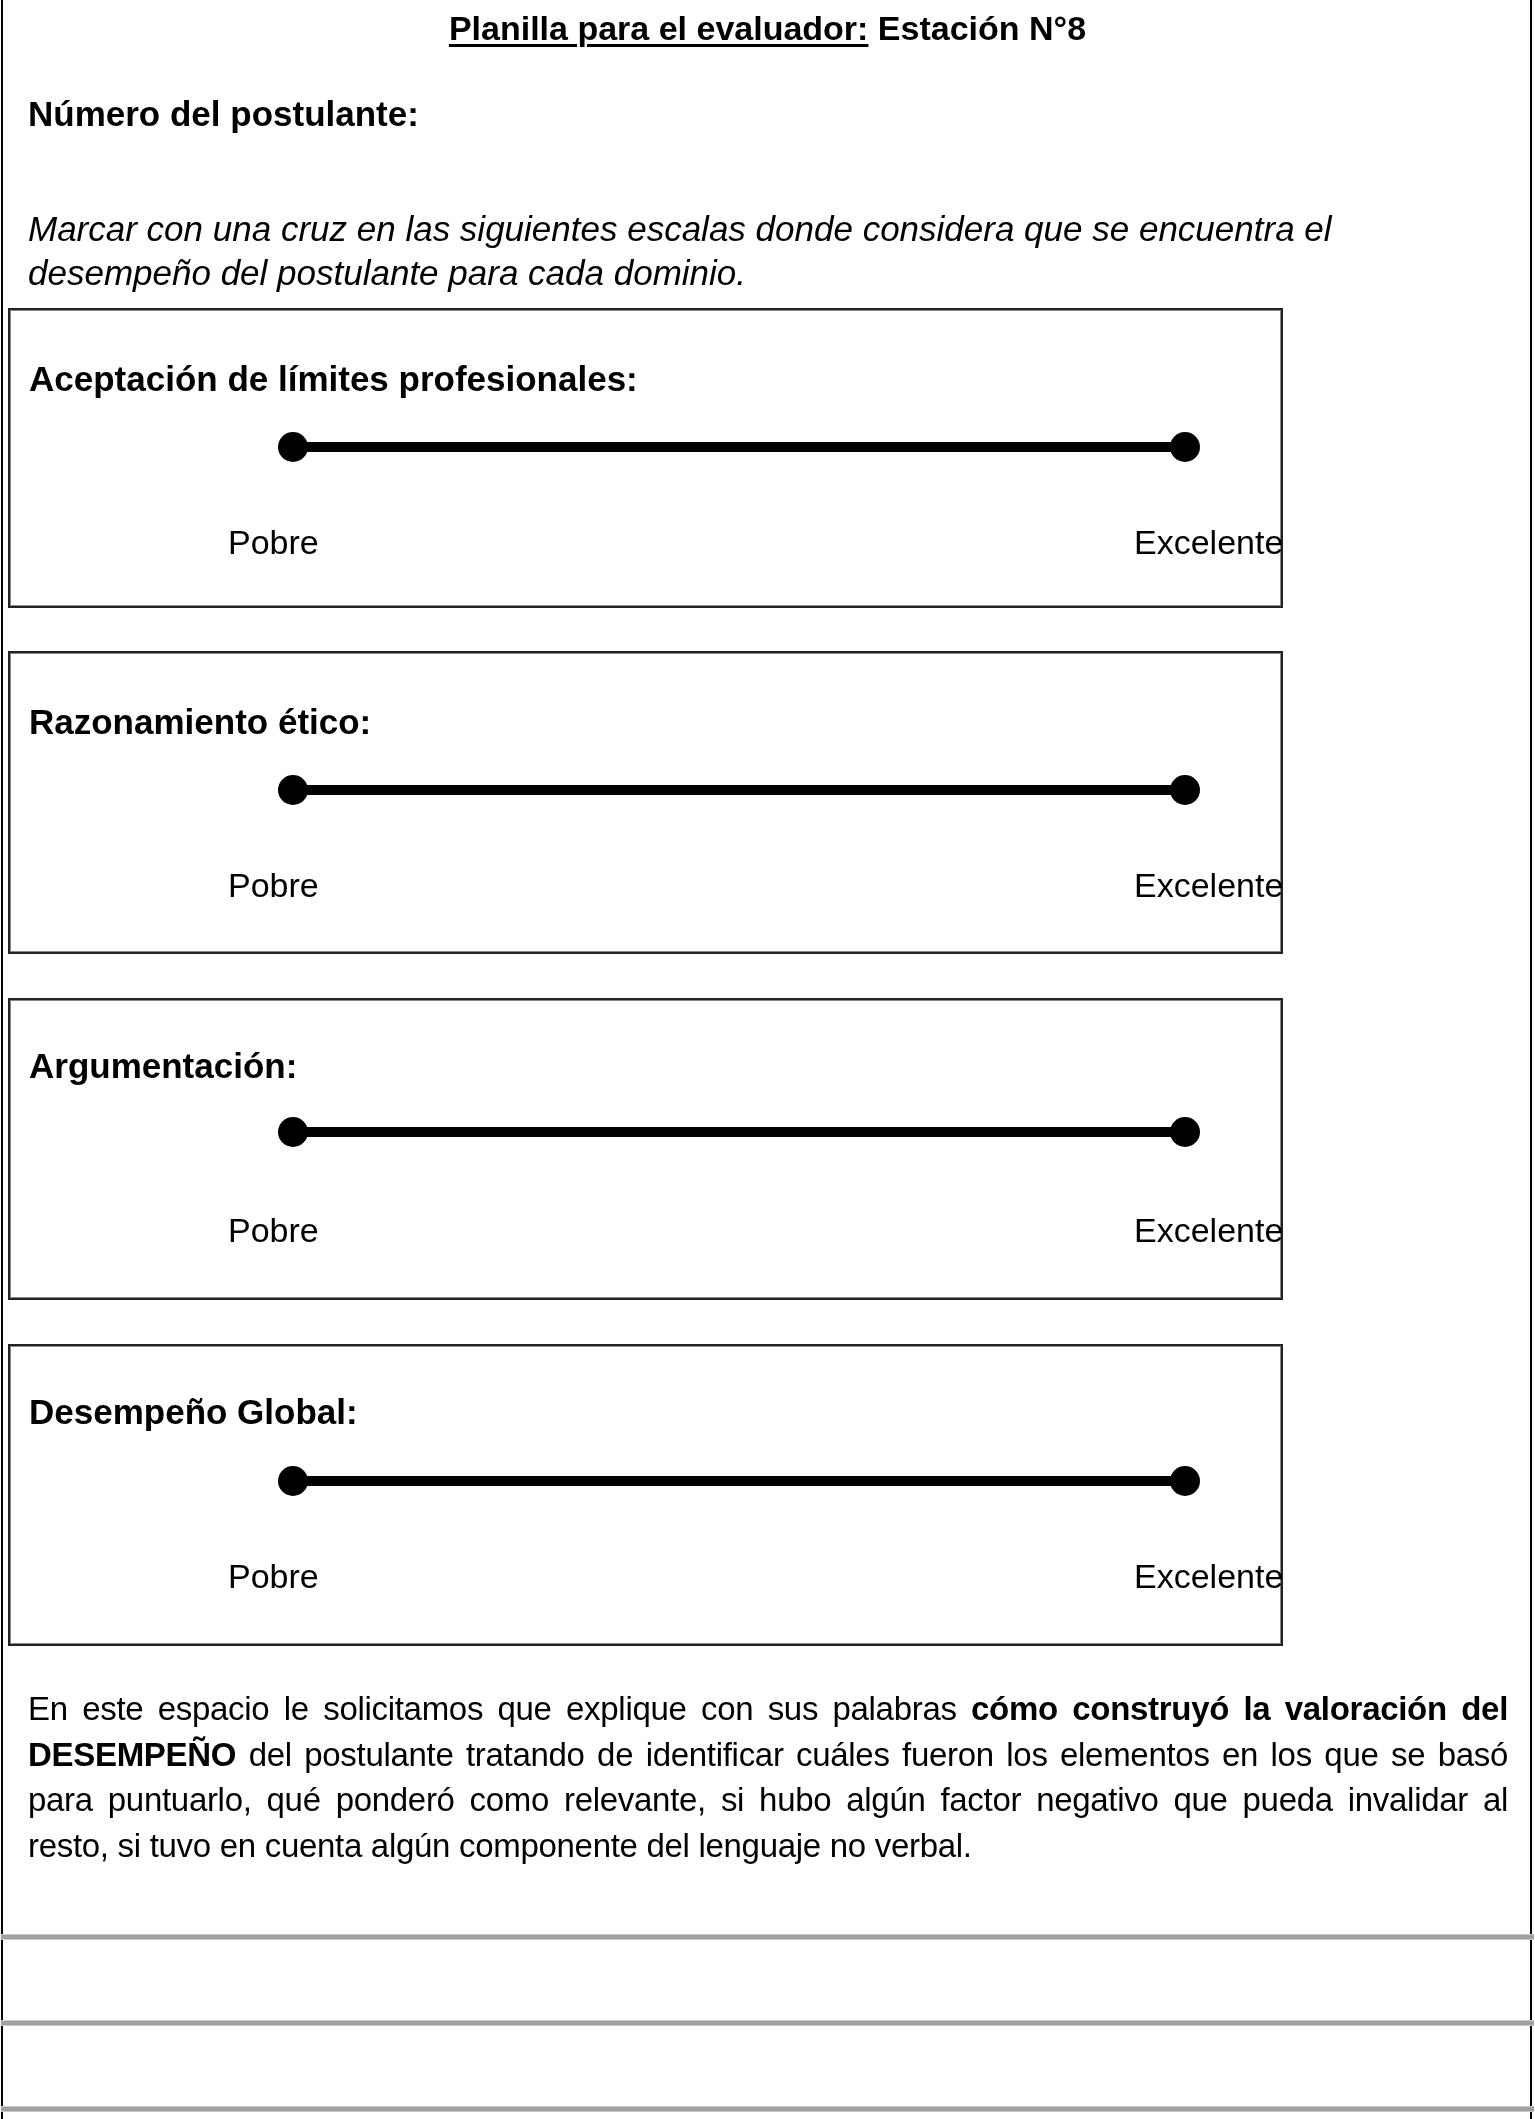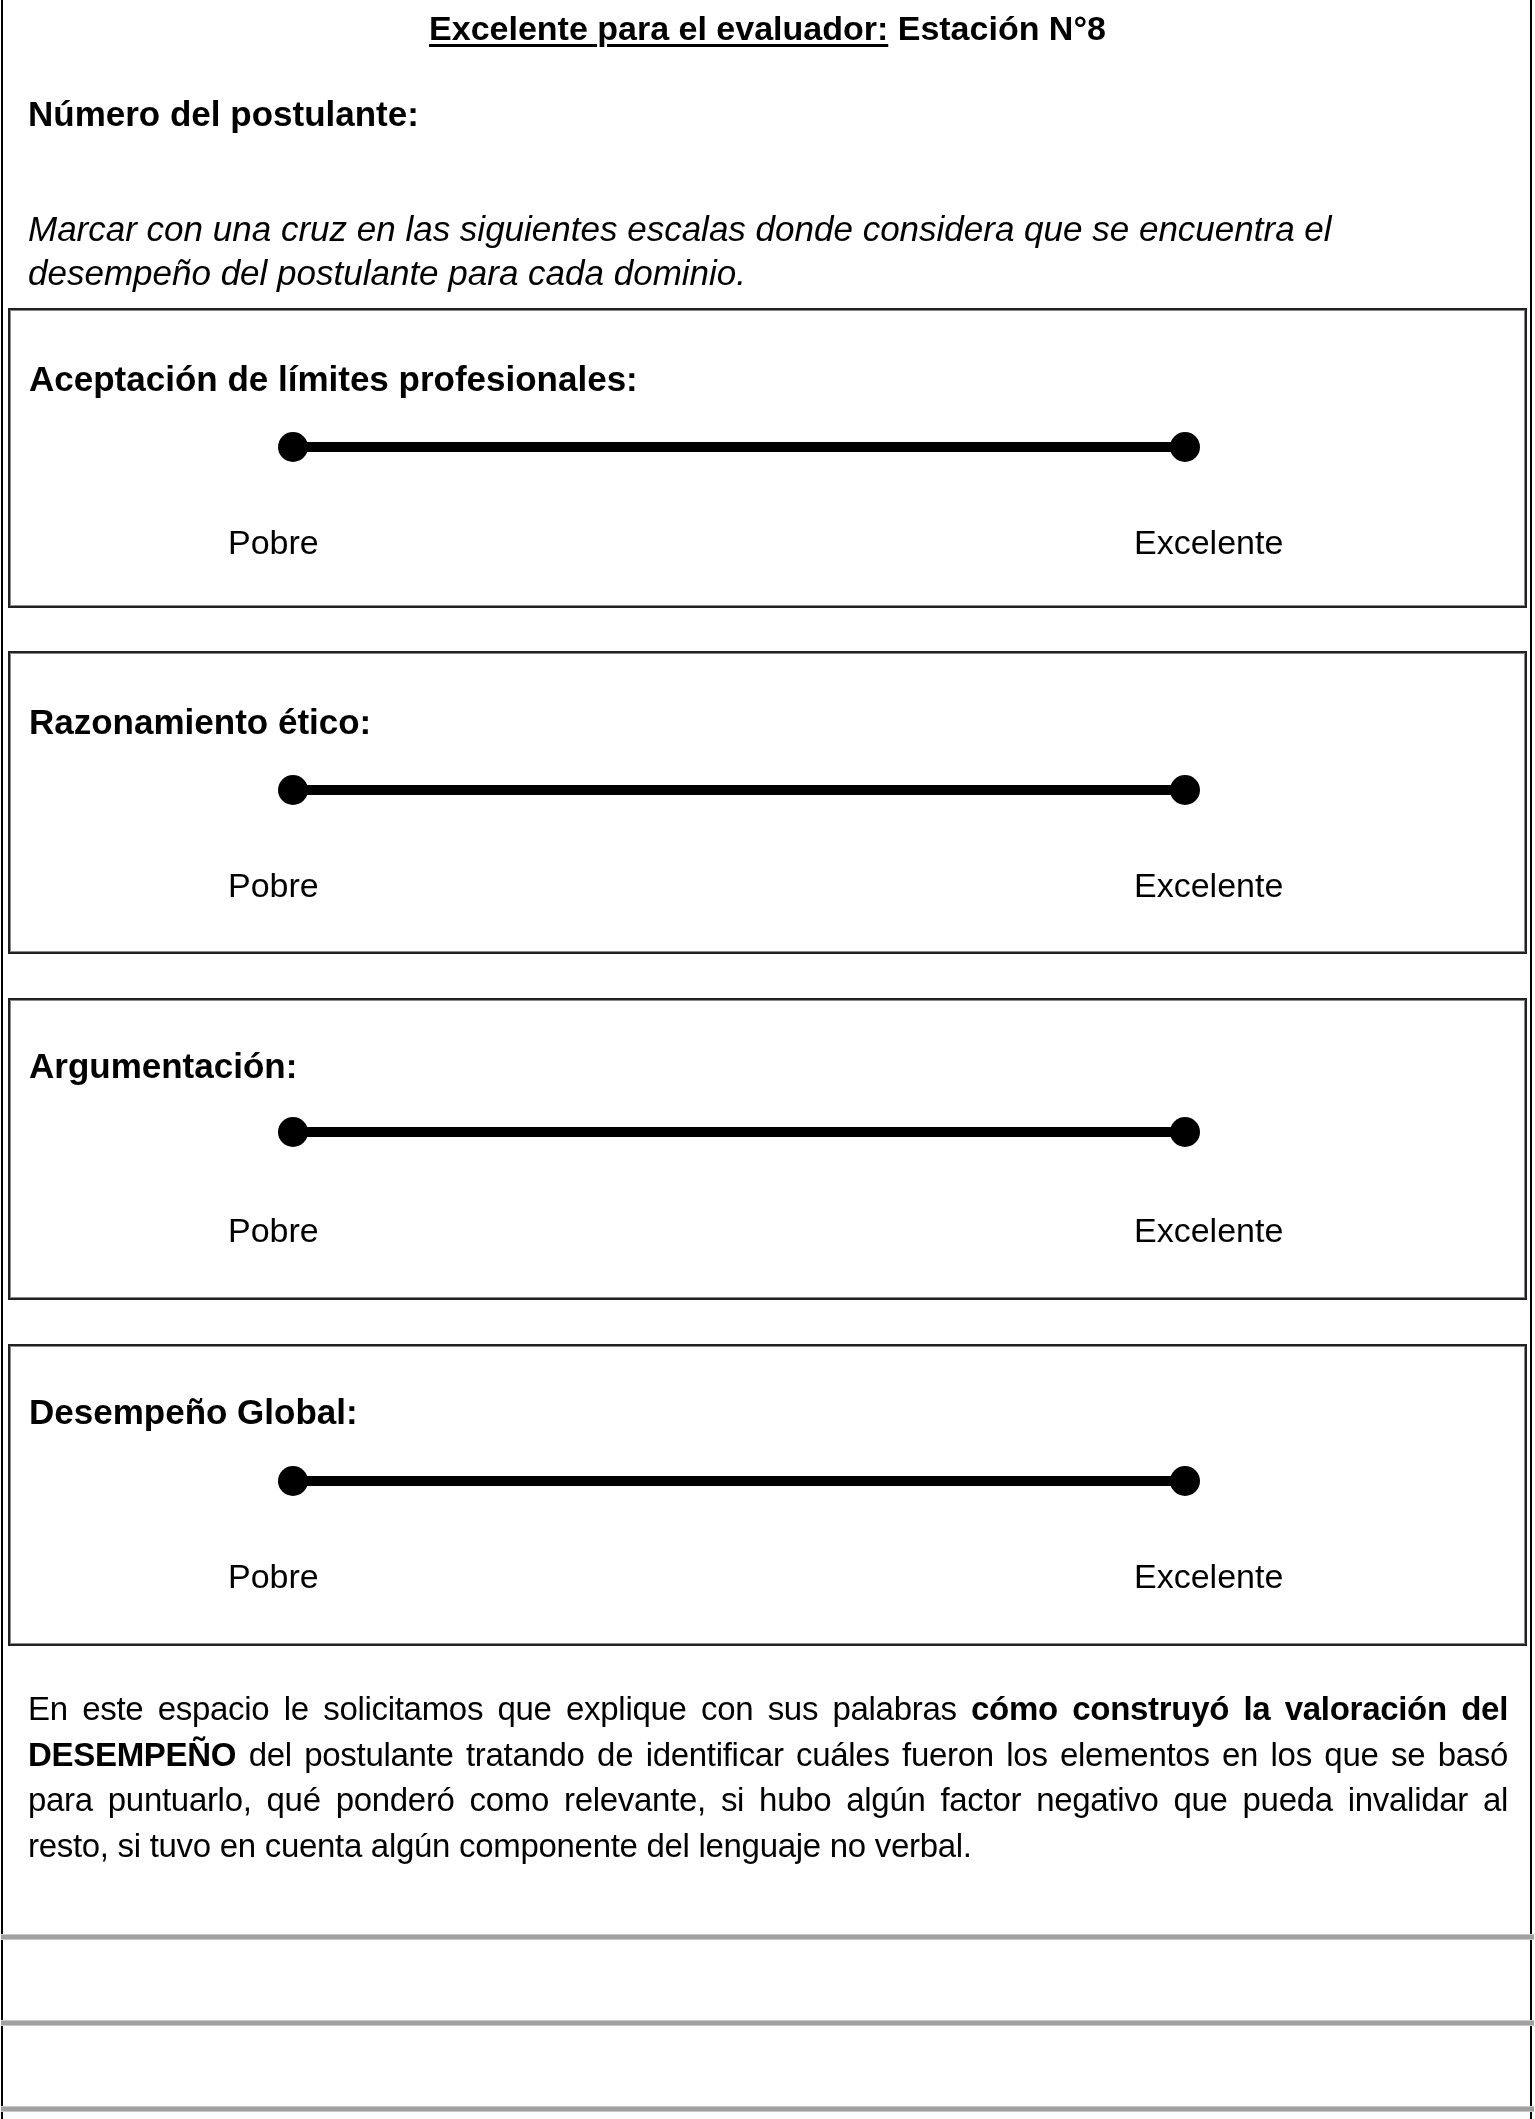--- a/index.html
+++ b/index.html
@@ -2,42 +2,42 @@
 <html><head>
   <meta charset="utf-8">
   <style>
     html, body { margin: 0; padding: 0; background: #ffffff; }
     body { width: 1535px; height: 2119px; position: relative; overflow: hidden; font-family: "Liberation Sans", sans-serif; color: #000; }
     .frame { position: absolute; left: 1px; top: 0; width: 1531px; height: 2119px; border-left: 2px solid #000; border-right: 2px solid #000; box-sizing: border-box; }
     .title { position: absolute; top: 6px; left: 0; width: 1535px; text-align: center; font-weight: bold; font-size: 34px; line-height: 44px; }
     .title .u { text-decoration: underline; text-decoration-thickness: 3px; text-underline-offset: 4px; }
     .applicant { position: absolute; left: 28px; top: 92px; font-weight: bold; font-size: 35px; line-height: 44px; }
     .instructions { position: absolute; left: 28px; top: 178px; width: 1480px; font-style: italic; font-size: 35px; line-height: 44px; margin-top: 29px; }
-    .box { position: absolute; left: 8px; width: 1519px; border: 2px solid #222; box-shadow: inset 0 0 0 1px #888; box-sizing: border-box; }
+    .box { position: absolute; left: 8px; width: 1275px; border: 2px solid #222; box-shadow: inset 0 0 0 1px #888; box-sizing: border-box; }
     .box .label { position: absolute; left: 19px; font-weight: bold; font-size: 35px; line-height: 44px; white-space: nowrap; }
     .scale { position: absolute; left: 276px; width: 906px; height: 30px; }
     .scale .line { position: absolute; left: 8px; right: 8px; top: 10px; height: 10px; background: #000; }
     .scale .dot { position: absolute; top: 0; width: 30px; height: 30px; border-radius: 50%; background: #000; }
     .scale .dot.l { left: -8px; }
     .scale .dot.r { right: -8px; }
     .box .end { position: absolute; font-size: 34px; line-height: 44px; white-space: nowrap; }
     .box .end.l { left: 218px; }
     .box .end.r { left: 1124px; }
     .para { position: absolute; left: 28px; top: 1686px; width: 1480px; font-size: 33px; line-height: 45.5px; text-align: justify; letter-spacing: -0.3px; }
     .para b { font-weight: bold; }
     .para .ul { text-underline-offset: 3px; }
     .rule { position: absolute; left: 1px; width: 1533px; height: 4px; background: #a0a0a0; border-top: 1px solid #c8c8c8; border-bottom: 1px solid #c8c8c8; box-sizing: content-box; }
   </style>
 </head>
 <body>
 
 <div class="frame"></div>
 
 <div class="title">
-  <span class="u">Excelente para el evaluador:</span><span> Estación N°8</span>
+  <span class="u">Planilla para el evaluador:</span><span> Estación N°8</span>
 </div>
 
 <div class="applicant">Número del postulante:</div>
 
 <div class="instructions">Marcar con una cruz en las siguientes escalas donde considera que se encuentra el desempeño del postulante para cada dominio.</div>
 
 <div class="box" style="top:308px; height:300px;">
   <div class="label" style="top:47px;">Aceptación de límites profesionales:</div>
   <div class="scale" style="top:122px;">
     <div class="line"></div>

